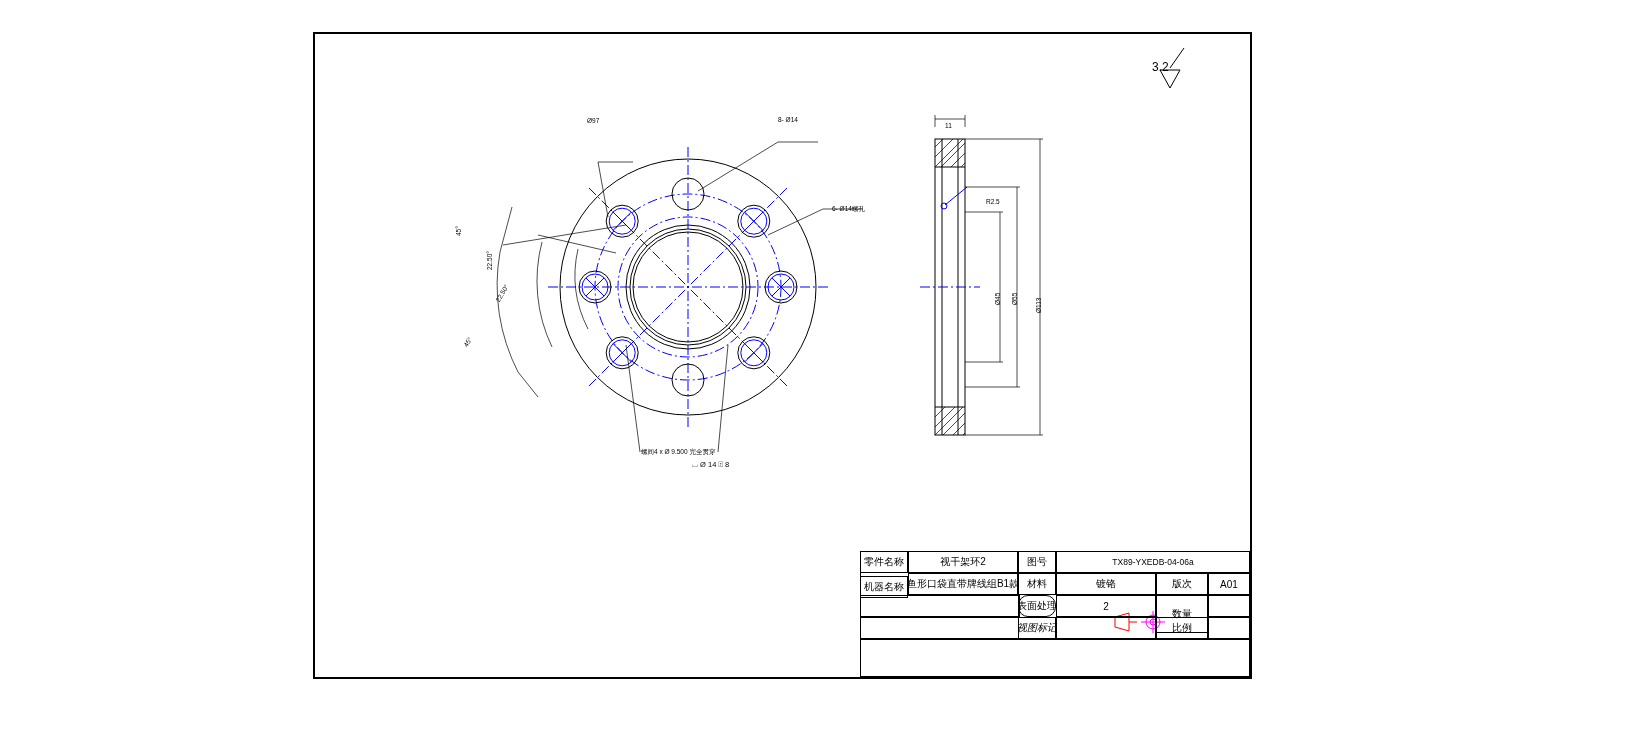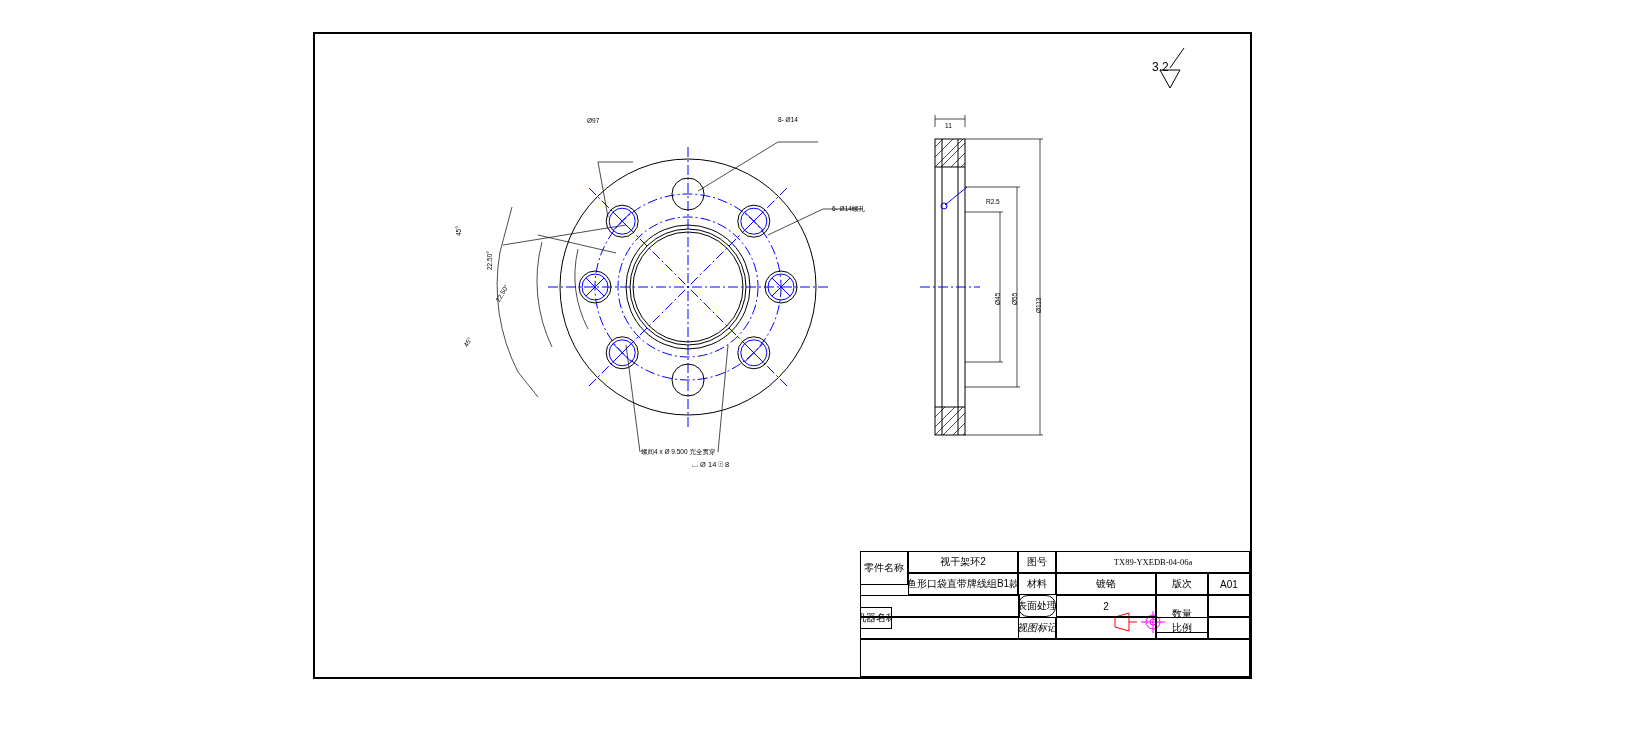--- a/index.html
+++ b/index.html
@@ -74,21 +74,21 @@
     font-size: 10px;
     color: #000000;
     display: flex;
     align-items: center;
     justify-content: center;
     background: transparent;
     overflow: hidden;
     white-space: nowrap;
   }
   .cell.small { font-size: 10px; }
-  .cell.mono { font-family: Liberation Serif, serif; font-size: 8.5px; }
+  .cell.mono { font-family: Liberation Sans, sans-serif; font-size: 8.5px; }
   .note-wrap {
     position: absolute;
     left: 1084px;
     top: 60px;
     color: #000000;
   }
   .note1 { font-size: 19px; }
   .note2 { font-size: 17px; margin-top: 10px; }
   .ra {
     position: absolute;
@@ -254,26 +254,26 @@
   <div class="txt t6" style="left:945px; top:123px;">11</div>
   <div class="txt t6" style="left:986px; top:199px;">R2.5</div>
   <div class="txt t6 rot90" style="left:995px; top:305px;">Ø45</div>
   <div class="txt t6 rot90" style="left:1012px; top:305px;">Ø55</div>
   <div class="txt t6 rot90" style="left:1036px; top:313px;">Ø113</div>
 
   <div class="ra">3.2</div>
 
   <div class="tb"></div>
 
-  <div class="cell" style="left:860px; top:551px; width:48px; height:34px;">零件名称</div>
+  <div class="cell" style="left:860px; top:551px; width:48px; height:22px;">零件名称</div>
   <div class="cell small" style="left:908px; top:551px; width:110px; height:22px;">视干架环2</div>
   <div class="cell" style="left:1018px; top:551px; width:38px; height:22px;">图号</div>
   <div class="cell mono" style="left:1056px; top:551px; width:194px; height:22px;">TX89-YXEDB-04-06a</div>
 
-  <div class="cell" style="left:860px; top:607px; width:32px; height:22px;">机器名称</div>
+  <div class="cell" style="left:860px; top:576px; width:48px; height:22px;">机器名称</div>
   <div class="cell small" style="left:908px; top:573px; width:110px; height:22px;">鱼形口袋直带牌线组B1款</div>
   <div class="cell" style="left:1018px; top:573px; width:38px; height:22px;">材料</div>
   <div class="cell" style="left:1056px; top:573px; width:100px; height:22px;">镀铬</div>
   <div class="cell" style="left:1156px; top:573px; width:52px; height:22px;">版次</div>
   <div class="cell" style="left:1208px; top:573px; width:42px; height:22px;">A01</div>
 
   <div class="cell" style="left:860px; top:595px; width:158px; height:22px; border-right:none;"></div>
   <div class="cell" style="left:1018px; top:595px; width:38px; height:22px; border:none;"></div>
   <div class="cell" style="left:1018px; top:595px; width:0px; height:22px;"></div>
   <div class="cell" style="left:1006px; top:595px; width:50px; height:22px; border:none;"></div>

